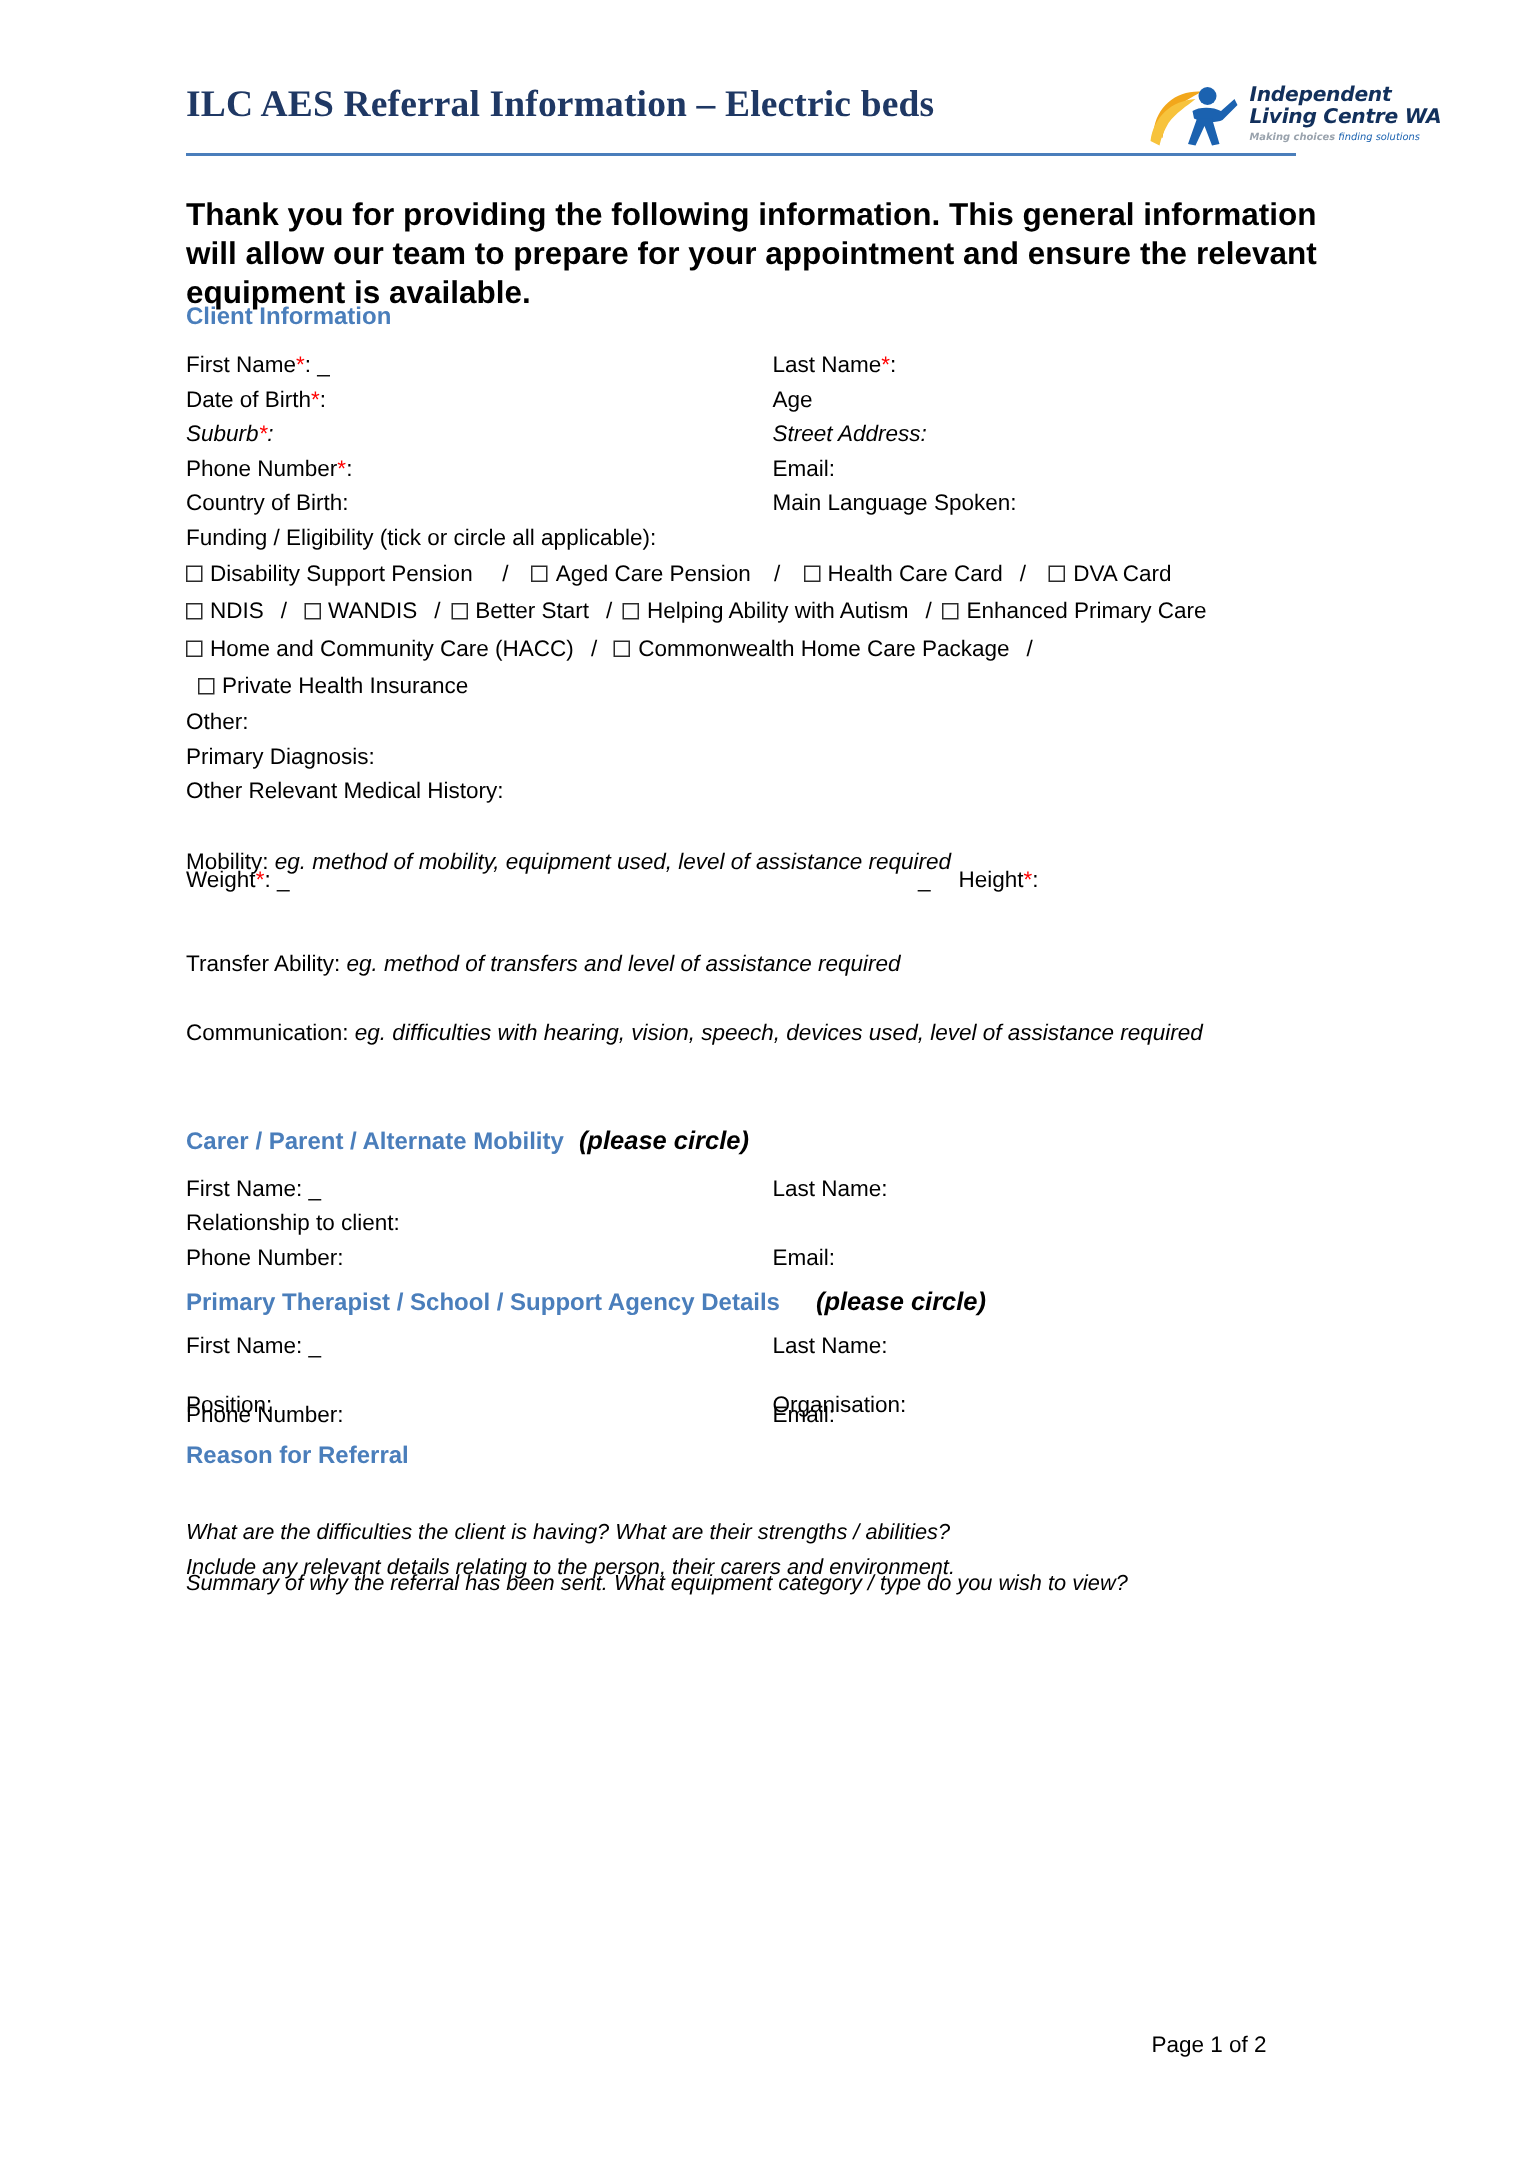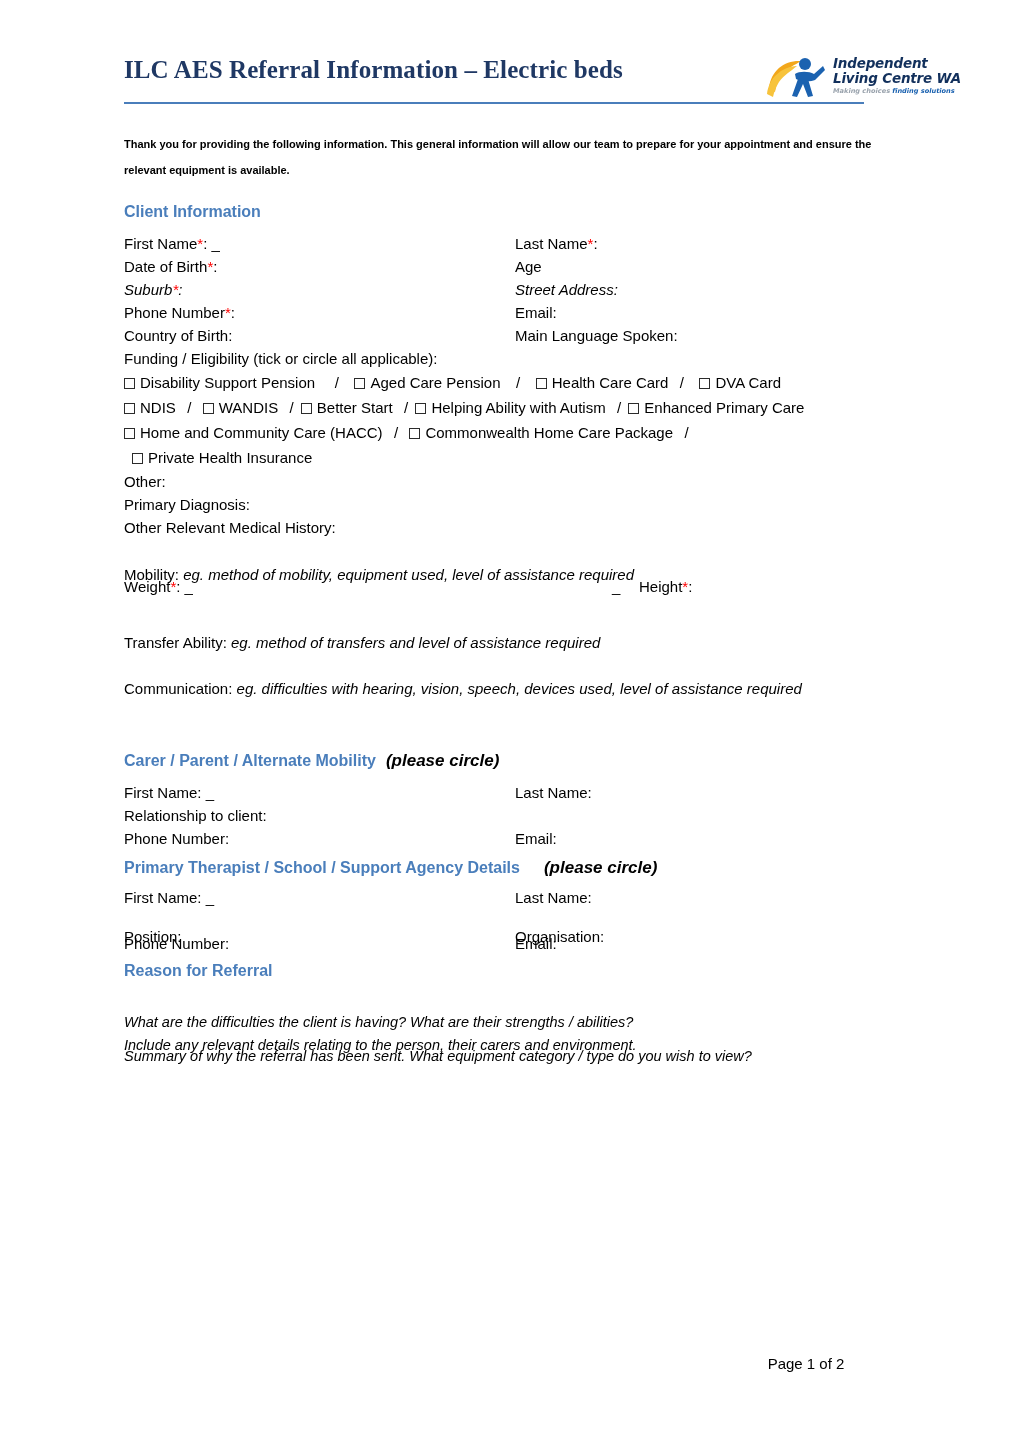--- a/index.html
+++ b/index.html
@@ -85,29 +85,29 @@
   }
   .logo-tagline {
     margin-top: 2px;
     font-family: "DejaVu Sans", sans-serif;
     font-style: italic;
     font-size: 6.6px;
     line-height: 8px;
     white-space: nowrap;
   }
   .tag-a { color: #9aa3ad; font-weight: bold; }
-  .tag-b { color: #1b62b0; font-weight: bold; }
+  .tag-b { color: #1b62b0; font-weight: normal; }
 
   
   .intro {
     position: absolute;
     left: 124px;
     top: 131px;
     width: 772px;
-    font-size: 11px;
+    font-size: 21px;
     font-weight: bold;
     line-height: 26px;
     color: #000;
   }
 
   .sec-h {
     position: absolute;
     left: 124px;
     font-size: 16px;
     font-weight: bold;

